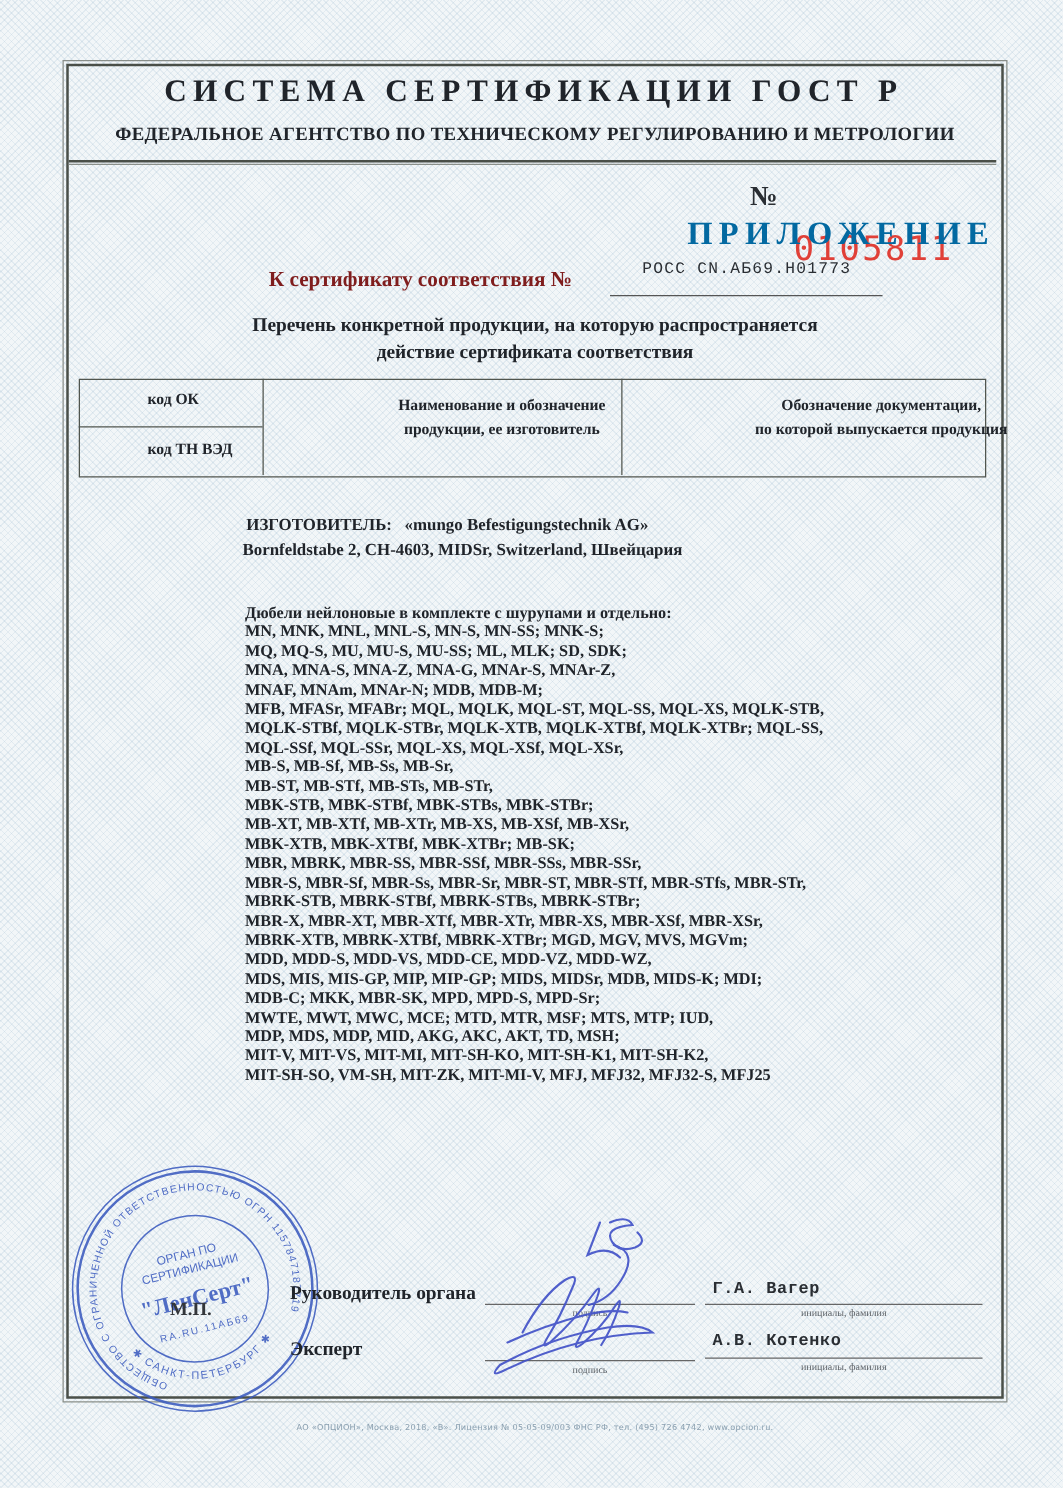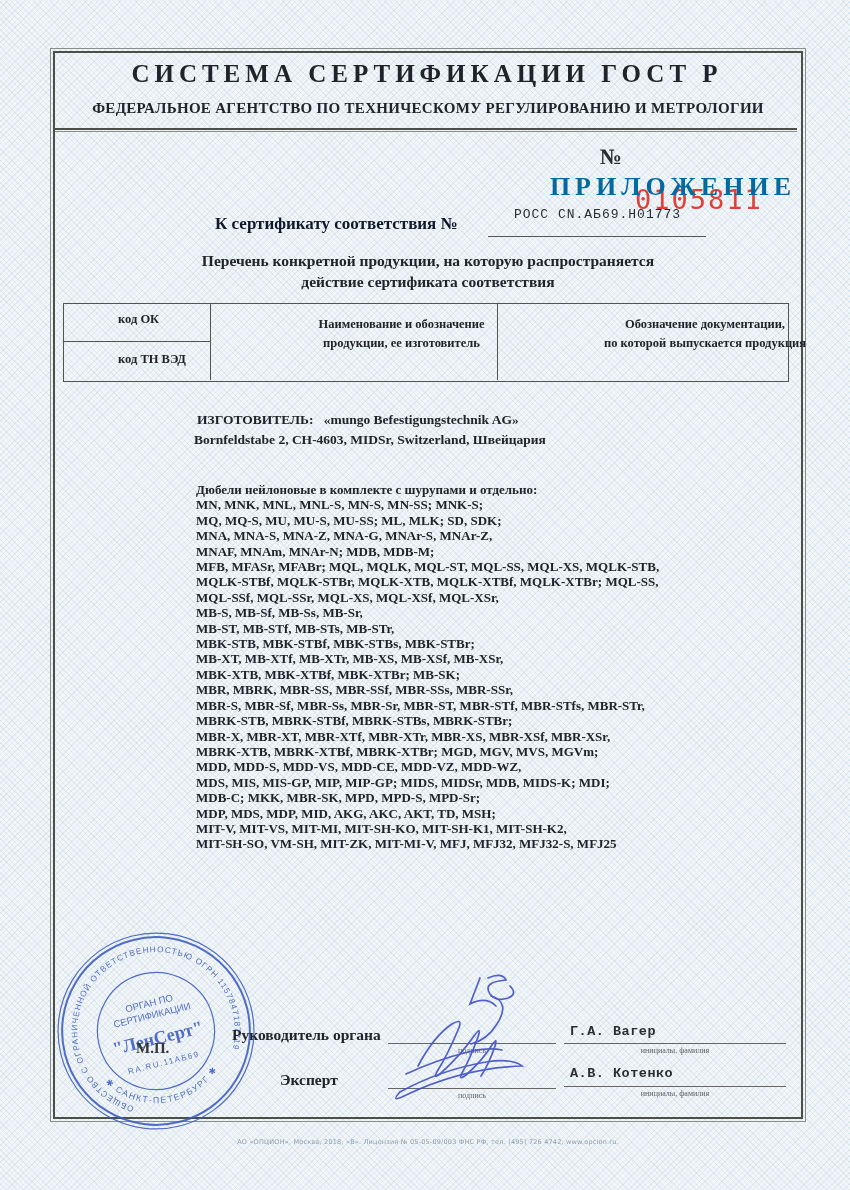--- a/index.html
+++ b/index.html
@@ -20,21 +20,21 @@
            font-size:15px;letter-spacing:0.3px;color:#20242a;}
   .hdr-rule{left:55px;top:128px;width:742px;height:2px;background:#4a4f48;}
   .hdr-rule2{left:55px;top:131px;width:742px;height:1px;background:#8a8f8a;}
   
   .num-label{left:600px;top:144px;font-size:22px;font-weight:bold;color:#2a2e33;}
   .num-value{left:635px;top:141px;font-family:"DejaVu Sans Mono",monospace;
              font-size:27px;color:#e04038;letter-spacing:2px;margin-top:43px;}
   
   .apx-title{left:60px;top:172px;width:736px;text-align:right;font-weight:bold;
              font-size:26px;letter-spacing:5px;color:#0369a1;}
-  .cert-label{left:215px;top:214px;font-size:17px;font-weight:bold;color:#0f172a;}
+  .cert-label{left:215px;top:214px;font-size:17px;font-weight:bold;color:#7f1d1d;}
   .cert-number{left:490px;top:207px;width:215px;text-align:center;
                font-family:"Liberation Mono",monospace;font-size:13px;letter-spacing:1px;color:#2a2e33;}
   .cert-line{left:488px;top:236px;width:218px;height:1px;background:#555;}
   .scope1{left:60px;top:252px;width:736px;text-align:center;font-weight:bold;font-size:15.5px;color:#20242a;}
   .scope2{left:60px;top:273px;width:736px;text-align:center;font-weight:bold;font-size:15.5px;color:#20242a;}
   
   .tbl{left:63px;top:303px;width:724px;height:77px;border:1px solid #50554e;}
   .tbl-v1{left:210px;top:303px;width:1px;height:77px;background:#50554e;}
   .tbl-v2{left:497px;top:303px;width:1px;height:77px;background:#50554e;}
   .tbl-h1{left:63px;top:341px;width:147px;height:1px;background:#50554e;}
@@ -46,21 +46,21 @@
   
   .mfr{left:197px;top:412px;font-size:13.5px;font-weight:bold;color:#20242a;text-align:center;}
   .mfr-addr{left:194px;top:432px;font-size:13.5px;font-weight:bold;color:#20242a;}
   .plist{left:196px;top:482px;width:600px;font-size:13px;font-weight:bold;
          color:#20242a;line-height:15.4px;}
   .plist-line{white-space:nowrap;}
   
   .mp{left:136px;top:1040px;font-size:15px;font-weight:bold;color:#33363a;font-family:Liberation Serif, serif;}
   .sig-label{font-size:15.5px;font-weight:bold;color:#20242a;}
   .sig-label1{left:232px;top:1026px;}
-  .sig-label2{left:232px;top:1071px;margin-left:48px;}
+  .sig-label2{left:232px;top:1071px;}
   .sline{height:1px;background:#666;}
   .sline-p1{left:388px;top:1043px;width:168px;}
   .sline-n1{left:564px;top:1043px;width:222px;}
   .sline-p2{left:388px;top:1088px;width:168px;}
   .sline-n2{left:564px;top:1086px;width:222px;}
   .scap{font-size:8px;color:#5a5f64;}
   .scap-p1{left:388px;top:1046px;width:168px;text-align:center;}
   .scap-n1{left:564px;top:1046px;width:222px;text-align:center;}
   .scap-p2{left:388px;top:1091px;width:168px;text-align:center;}
   .scap-n2{left:564px;top:1089px;width:222px;text-align:center;}
@@ -132,20 +132,21 @@
     <div class="plist-line">MB-XT, MB-XTf, MB-XTr, MB-XS, MB-XSf, MB-XSr,</div>
     <div class="plist-line">MBK-XTB, MBK-XTBf, MBK-XTBr; MB-SK;</div>
     <div class="plist-line">MBR, MBRK, MBR-SS, MBR-SSf, MBR-SSs, MBR-SSr,</div>
     <div class="plist-line">MBR-S, MBR-Sf, MBR-Ss, MBR-Sr, MBR-ST, MBR-STf, MBR-STfs, MBR-STr,</div>
     <div class="plist-line">MBRK-STB, MBRK-STBf, MBRK-STBs, MBRK-STBr;</div>
     <div class="plist-line">MBR-X, MBR-XT, MBR-XTf, MBR-XTr, MBR-XS,  MBR-XSf, MBR-XSr,</div>
     <div class="plist-line">MBRK-XTB, MBRK-XTBf, MBRK-XTBr; MGD, MGV, MVS, MGVm;</div>
     <div class="plist-line">MDD, MDD-S, MDD-VS, MDD-CE, MDD-VZ, MDD-WZ,</div>
     <div class="plist-line">MDS, MIS, MIS-GP, MIP, MIP-GP; MIDS, MIDSr, MDB, MIDS-K; MDI;</div>
     <div class="plist-line">MDB-C; MKK, MBR-SK, MPD, MPD-S, MPD-Sr;</div>
+    <div class="plist-line">MWTE, MWT, MWC, MCE; MTD, MTR, MSF; MTS, MTP; IUD,</div>
     <div class="plist-line">MDP, MDS, MDP, MID, AKG, AKC, AKT, TD, MSH;</div>
     <div class="plist-line">MIT-V,  MIT-VS, MIT-MI, MIT-SH-KO, MIT-SH-K1, MIT-SH-K2,</div>
     <div class="plist-line">MIT-SH-SO, VM-SH, MIT-ZK, MIT-MI-V, MFJ,  MFJ32, MFJ32-S, MFJ25</div>
   </div>
 
 <svg class="abs stamp-svg" viewBox="0 0 210 210">
   <defs>
     <path id="ringTop" d="M 66,172.5 A 78,78 0 1 1 144,172.5" fill="none"></path>
     <path id="ringBottom" d="M 40,135.4 A 72,72 0 0 0 170,135.4" fill="none"></path>
   </defs>

